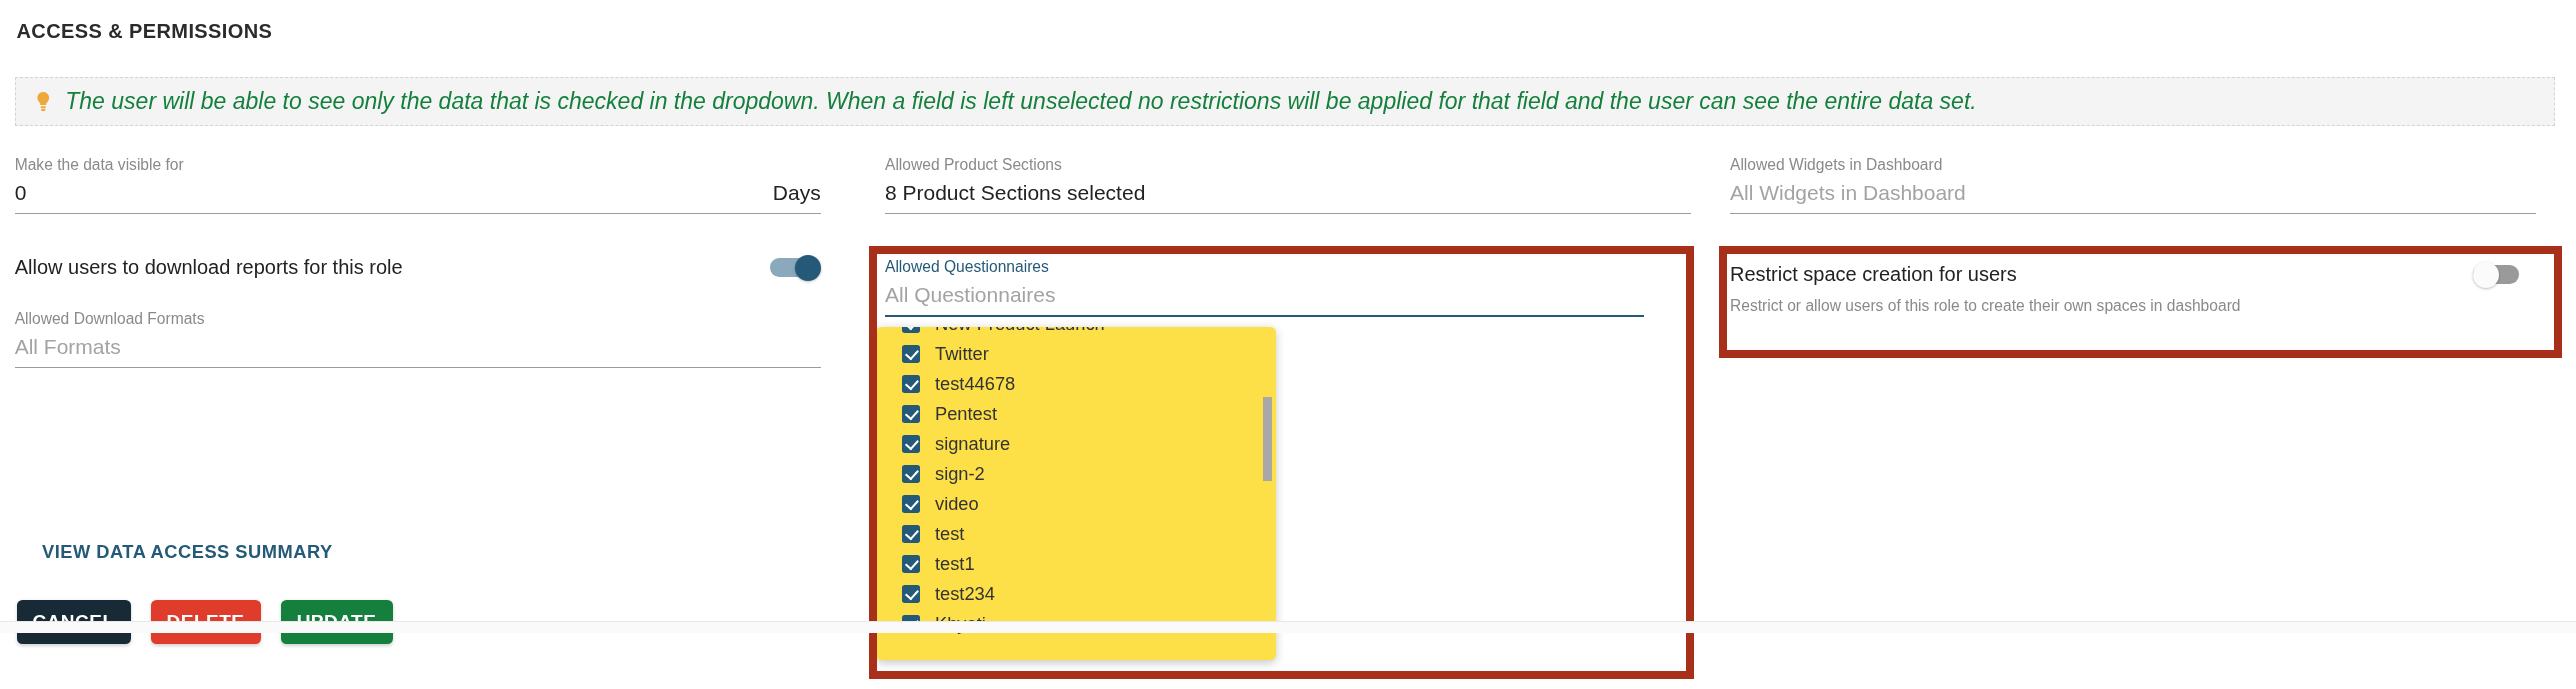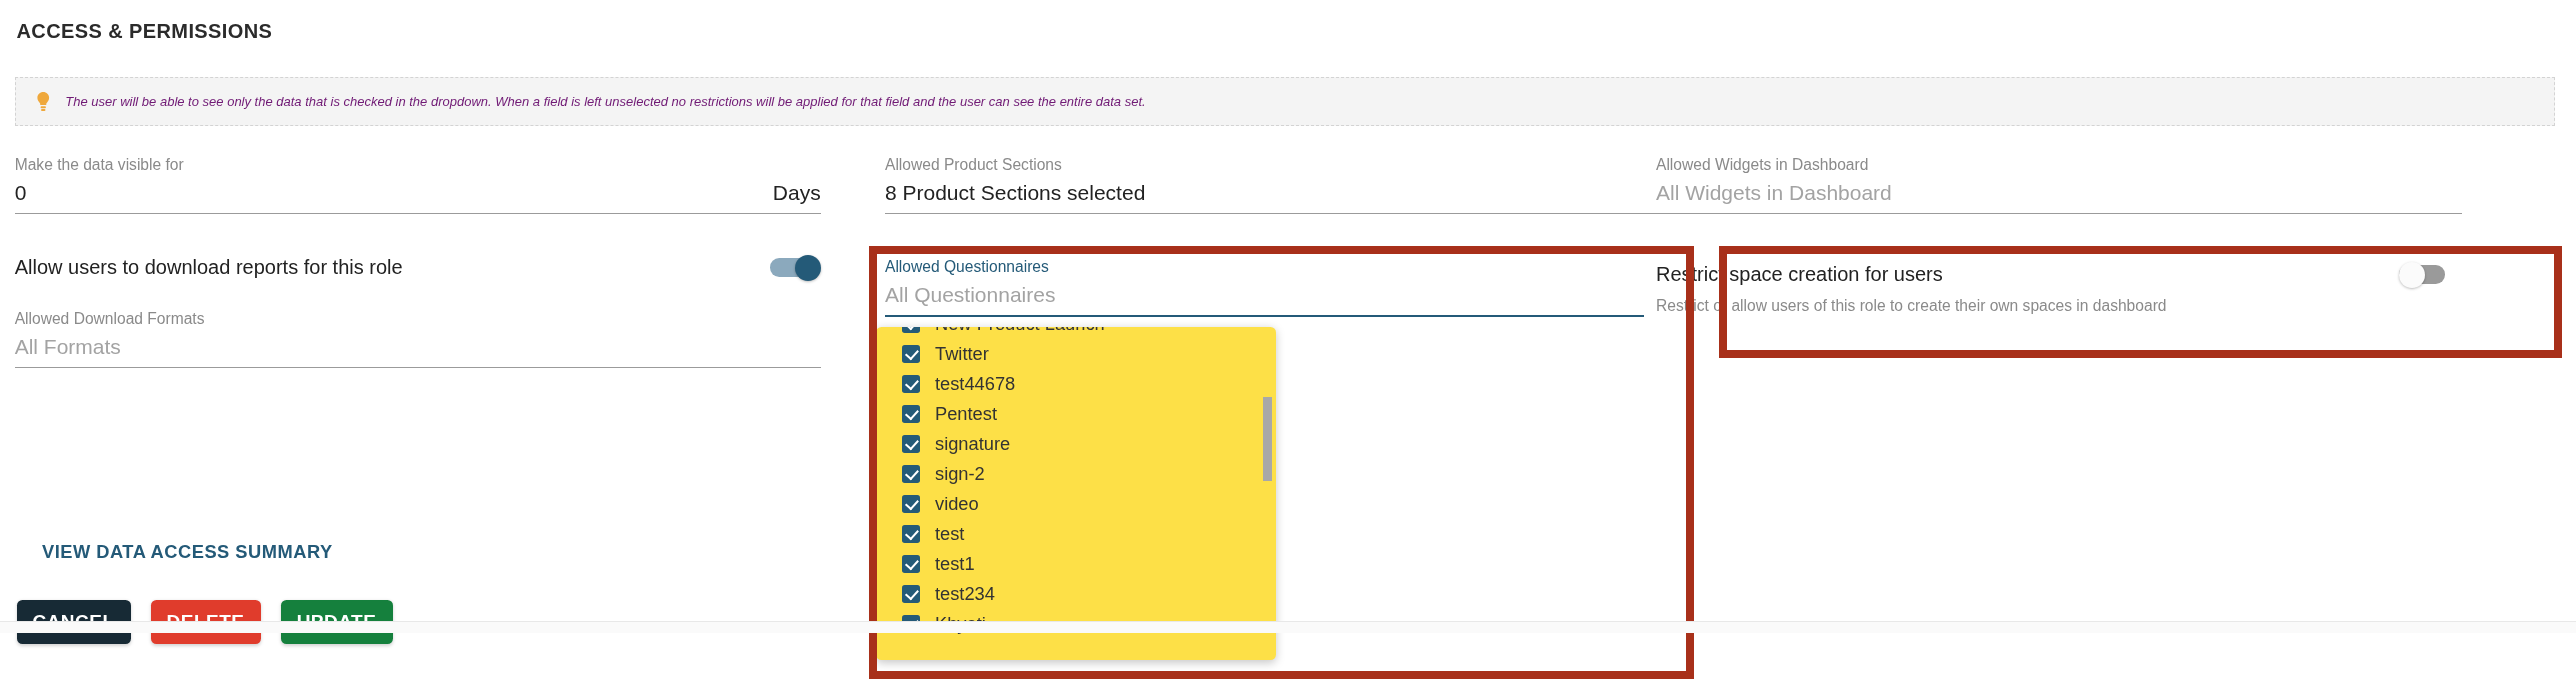--- a/index.html
+++ b/index.html
@@ -52,33 +52,33 @@
     margin-right: 13px;
     width: 18.3px;
     height: 24px;
     flex: 0 0 auto;
     display: flex;
     align-items: center;
     justify-content: center;
   }
   .info-text {
     font-style: italic;
-    font-size: 13px;
-    color: #701a75;
+    font-size: 23px;
+    color: #15803d;
     white-space: nowrap;
   }
 
   
   .col {
     position: absolute;
     top: 156px;
   }
   .col-left  { left: 14.7px;   width: 806px; }
   .col-mid   { left: 885px;  width: 806px; }
-  .col-right { left: 1656px; width: 806px; }
+  .col-right { left: 1730px; width: 806px; }
 
   
   .field { position: relative; }
   .field-label {
     font-size: 15.6px;
     color: #8a8a8a;
     line-height: 18.3px;
     margin-bottom: 5.5px;
   }
   .field-label.accent { color: #245a78; }

